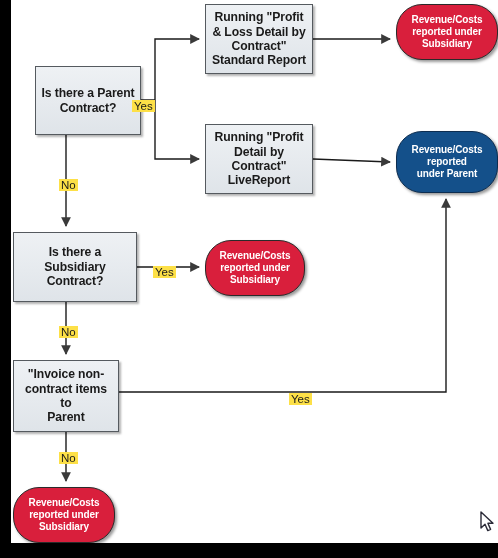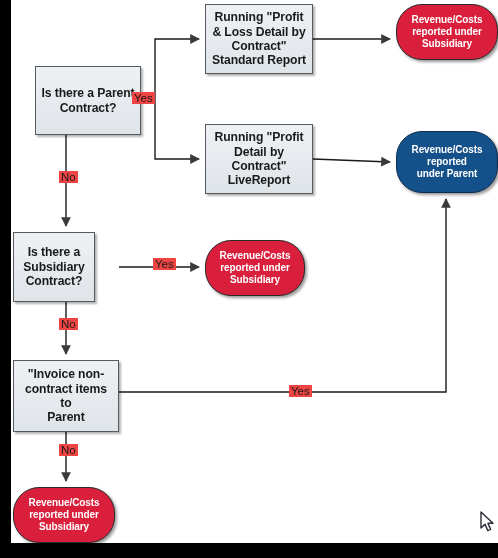--- a/index.html
+++ b/index.html
@@ -68,24 +68,25 @@
   }
   .fill-blue {
     background: #14508a;
     border: 1.4px solid #0d2d50;
   }
 
   .edge-label {
     position: absolute;
     font-size: 11.5px;
     color: #1a1a1a;
-    background: #ef4444;
+    background: #fde047;
     padding: 0 2px;
     font-family: "Liberation Sans", sans-serif;
     white-space: nowrap;
+    margin-top: 8px;
   }
 
   #cursor {
     position: absolute;
     pointer-events: none;
   }
 </style>
 </head>
 <body>
 
@@ -132,21 +133,21 @@
     </div>
 
     <div class="node node-terminator fill-red" style="left:385px; top:4px; width:102px; height:56px;">
       <span>Revenue/Costs<br>reported under<br>Subsidiary</span>
     </div>
 
     <div class="node node-terminator fill-blue" style="left:385px; top:131px; width:102px; height:62px;">
       <span>Revenue/Costs<br>reported<br>under Parent</span>
     </div>
 
-    <div class="node node-process" style="left:2px; top:232px; width:82px; height:70px;">
+    <div class="node node-process" style="left:2px; top:232px; width:124px; height:70px;">
       <span>Is there a<br>Subsidiary<br>Contract?</span>
     </div>
 
     <div class="node node-terminator fill-red" style="left:194px; top:240px; width:100px; height:56px;">
       <span>Revenue/Costs<br>reported under<br>Subsidiary</span>
     </div>
 
     <div class="node node-process" style="left:2px; top:360px; width:106px; height:72px;">
       <span>"Invoice non-<br>contract items to<br>Parent</span>
     </div>

